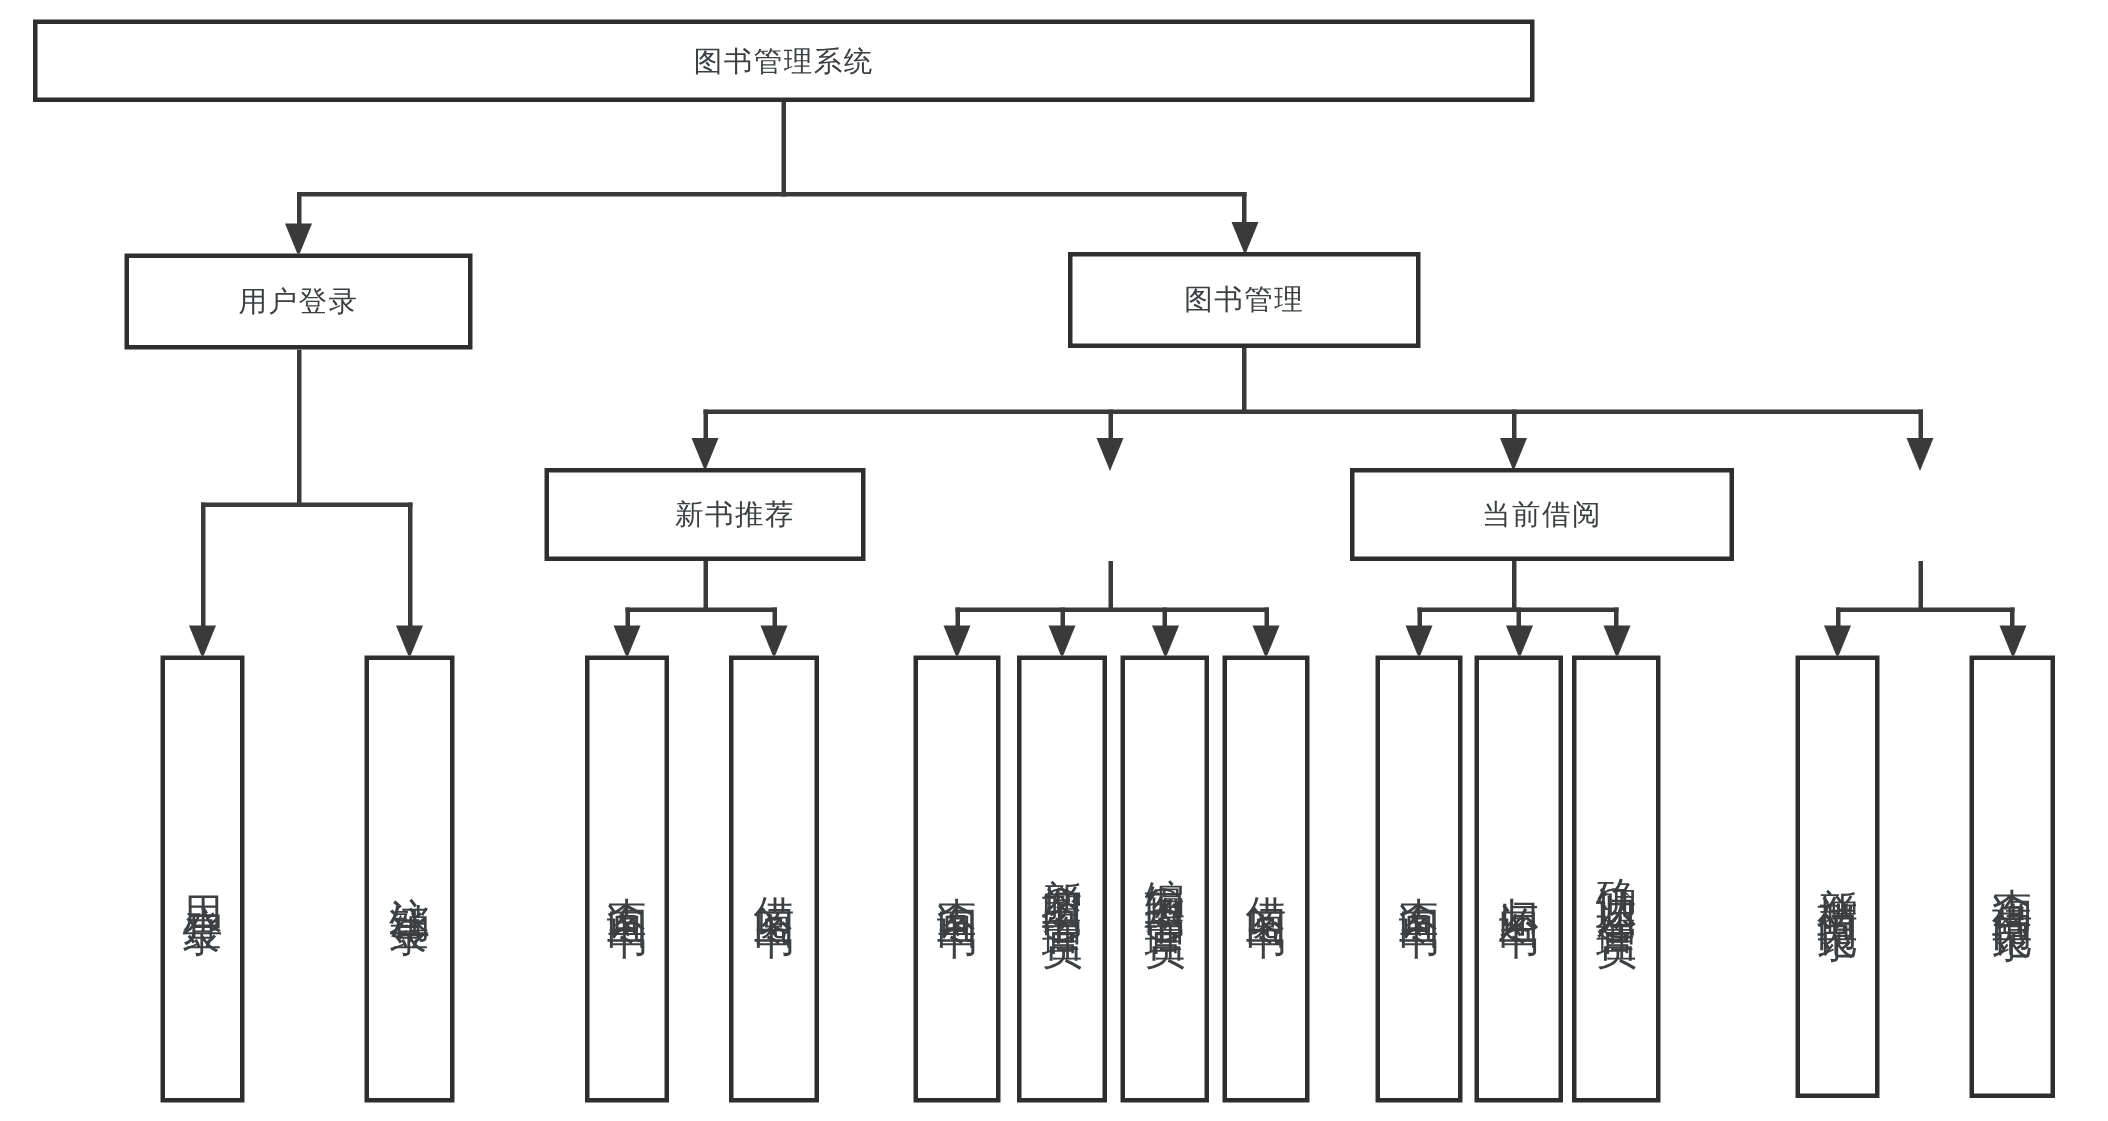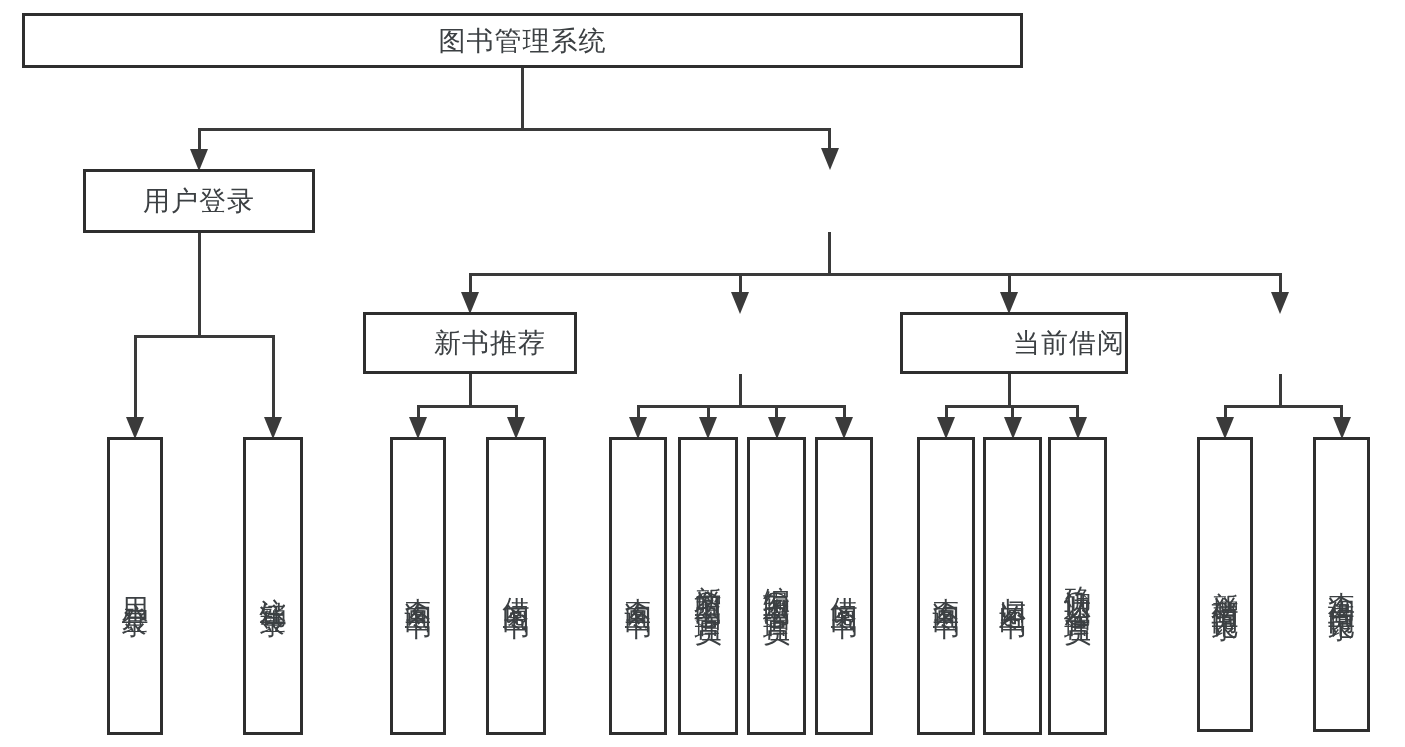--- a/index.html
+++ b/index.html
@@ -18,21 +18,21 @@
   }
   .box {
     position: absolute;
     box-sizing: border-box;
     border: 3px solid var(--border);
     background: var(--boxbg);
     display: flex;
     align-items: center;
     justify-content: center;
     color: var(--text);
-    font-size: 27px;
+    font-size: 19px;
     letter-spacing: 1px;
     z-index: 2;
   }
   .box span { display: block; white-space: nowrap; }
   .box.v { font-size: 27px; }
   .box.v span {
     writing-mode: vertical-rl;
     text-orientation: mixed;
     letter-spacing: 5px;
     white-space: nowrap;
@@ -65,24 +65,27 @@
 </head>
 <body>
 
 <div id="stage" style="--line: #3a3a3a; --border: #2e2e2e; --boxbg: #ffffff; --text: #3c4043; --wm: #ababab;">
 <div class="box" style="left: 22px; top: 13px; width: 1001px; height: 55px;">
       <span>图书管理系统</span>
     </div>
     <div class="box" style="left: 83px; top: 169px; width: 232px; height: 64px;">
       <span>用户登录</span>
     </div>
+    <div class="box" style="left: 712px; top: 168px; width: 235px; height: 64px;">
+      <span>图书管理</span>
+    </div>
     <div class="box" style="left: 363px; top: 312px; width: 214px; height: 62px; padding-left: 40px;">
       <span>新书推荐</span>
     </div>
-    <div class="box" style="left: 900px; top: 312px; width: 228px; height: 62px; justify-content: flex-end;">
+    <div class="box" style="left: 900px; top: 312px; width: 256px; height: 62px;">
       <span>当前借阅</span>
     </div>
     <div class="box v" style="left: 107px; top: 437px; width: 56px; height: 298px;">
       <span>用户登录</span>
     </div>
     <div class="box v" style="left: 243px; top: 437px; width: 60px; height: 298px;">
       <span>注销登录</span>
     </div>
     <div class="box v" style="left: 390px; top: 437px; width: 56px; height: 298px;">
       <span>查询图书</span>

